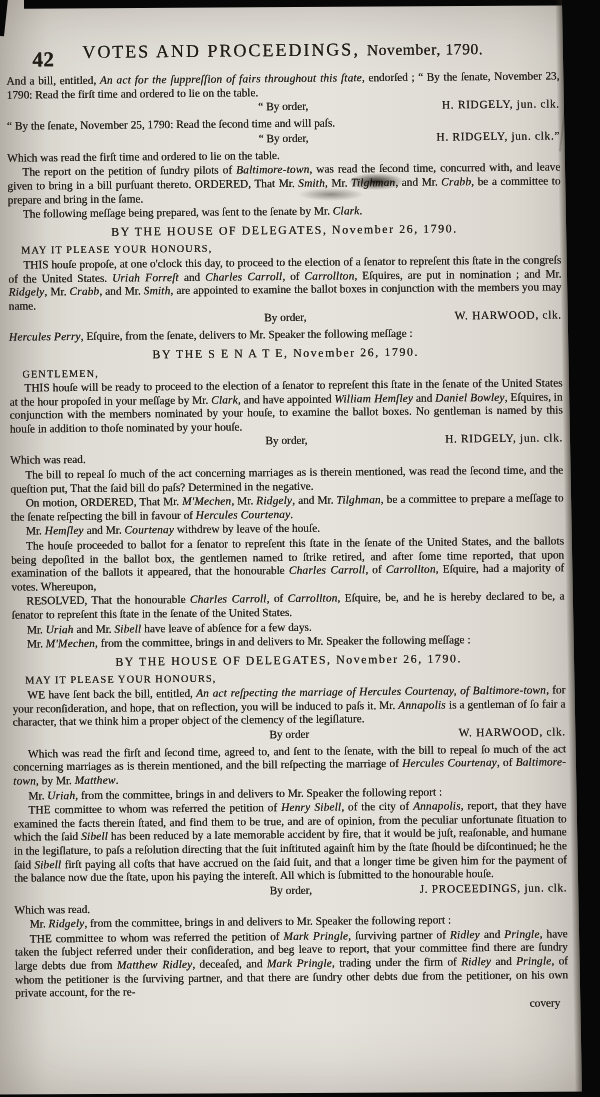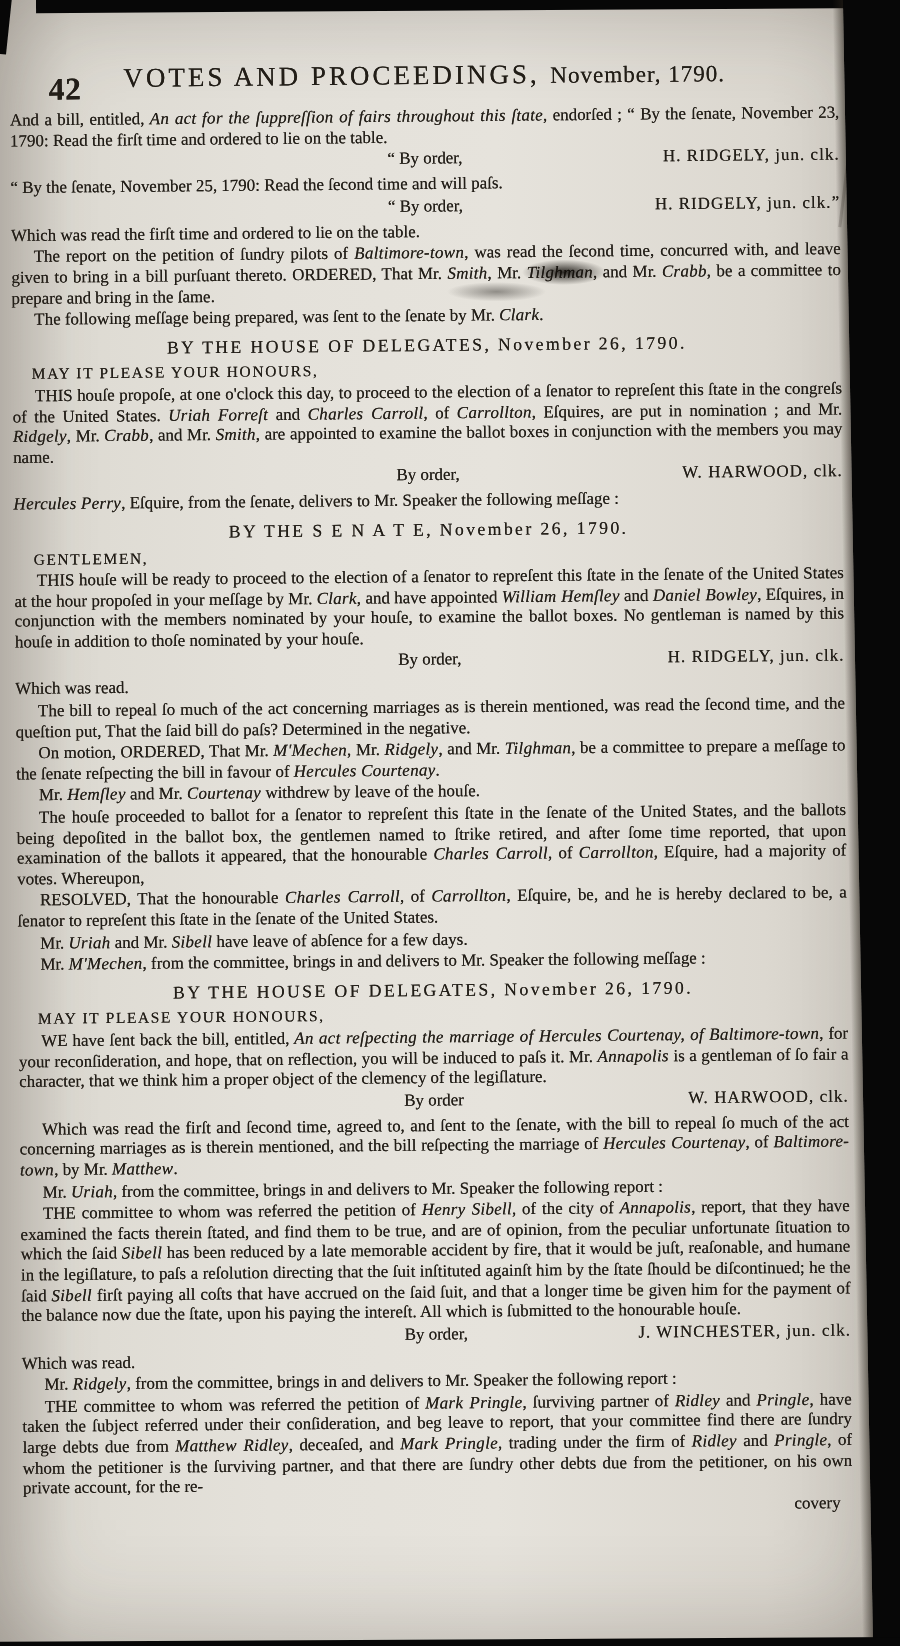--- a/index.html
+++ b/index.html
@@ -98,21 +98,21 @@
           <div class="para indent">WE have ſent back the bill, entitled, <i>An act reſpecting the marriage of Hercules Courtenay, of Baltimore-town</i>, for your reconſideration, and hope, that on reflection, you will be induced to paſs it.  Mr. <i>Annapolis</i> is a gentleman of ſo fair a character, that we think him a proper object of the clemency of the legiſlature.</div>
           <div class="sig">
             <span class="sig-center">By order</span>
             <span class="sig-right">W. HARWOOD, clk.</span>
           </div>
           <div class="para indent">Which was read the firſt and ſecond time, agreed to, and ſent to the ſenate, with the bill to repeal ſo much of the act concerning marriages as is therein mentioned, and the bill reſpecting the marriage of <i>Hercules Courtenay</i>, of <i>Baltimore-town</i>, by Mr. <i>Matthew</i>.</div>
           <div class="para indent">Mr. <i>Uriah</i>, from the committee, brings in and delivers to Mr. Speaker the following report :</div>
           <div class="para indent">THE committee to whom was referred the petition of <i>Henry Sibell</i>, of the city of <i>Annapolis</i>, report, that they have examined the facts therein ſtated, and find them to be true, and are of opinion, from the peculiar unfortunate ſituation to which the ſaid <i>Sibell</i> has been reduced by a late memorable accident by fire, that it would be juſt, reaſonable, and humane in the legiſlature, to paſs a reſolution directing that the ſuit inſtituted againſt him by the ſtate ſhould be diſcontinued; he the ſaid <i>Sibell</i> firſt paying all coſts that have accrued on the ſaid ſuit, and that a longer time be given him for the payment of the balance now due the ſtate, upon his paying the intereſt.  All which is ſubmitted to the honourable houſe.</div>
           <div class="sig">
             <span class="sig-center">By order,</span>
-            <span class="sig-right">J. WINCHESTER, jun. clk.</span>
+            <span class="sig-right">J. PROCEEDINGS, jun. clk.</span>
           </div>
           <div class="para">Which was read.</div>
           <div class="para indent">Mr. <i>Ridgely</i>, from the committee, brings in and delivers to Mr. Speaker the following report :</div>
           <div class="para indent">THE committee to whom was referred the petition of <i>Mark Pringle</i>, ſurviving partner of <i>Ridley</i> and <i>Pringle</i>, have taken the ſubject referred under their conſideration, and beg leave to report, that your committee find there are ſundry large debts due from <i>Matthew Ridley</i>, deceaſed, and <i>Mark Pringle</i>, trading under the firm of <i>Ridley</i> and <i>Pringle</i>, of whom the petitioner is the ſurviving partner, and that there are ſundry other debts due from the petitioner, on his own private account, for the re-</div>
           <div class="catchword">covery</div>
         </div>
     </div>
     <div class="stain stain-1"></div>
     <div class="stain stain-2"></div>
     <div class="crease"></div>

